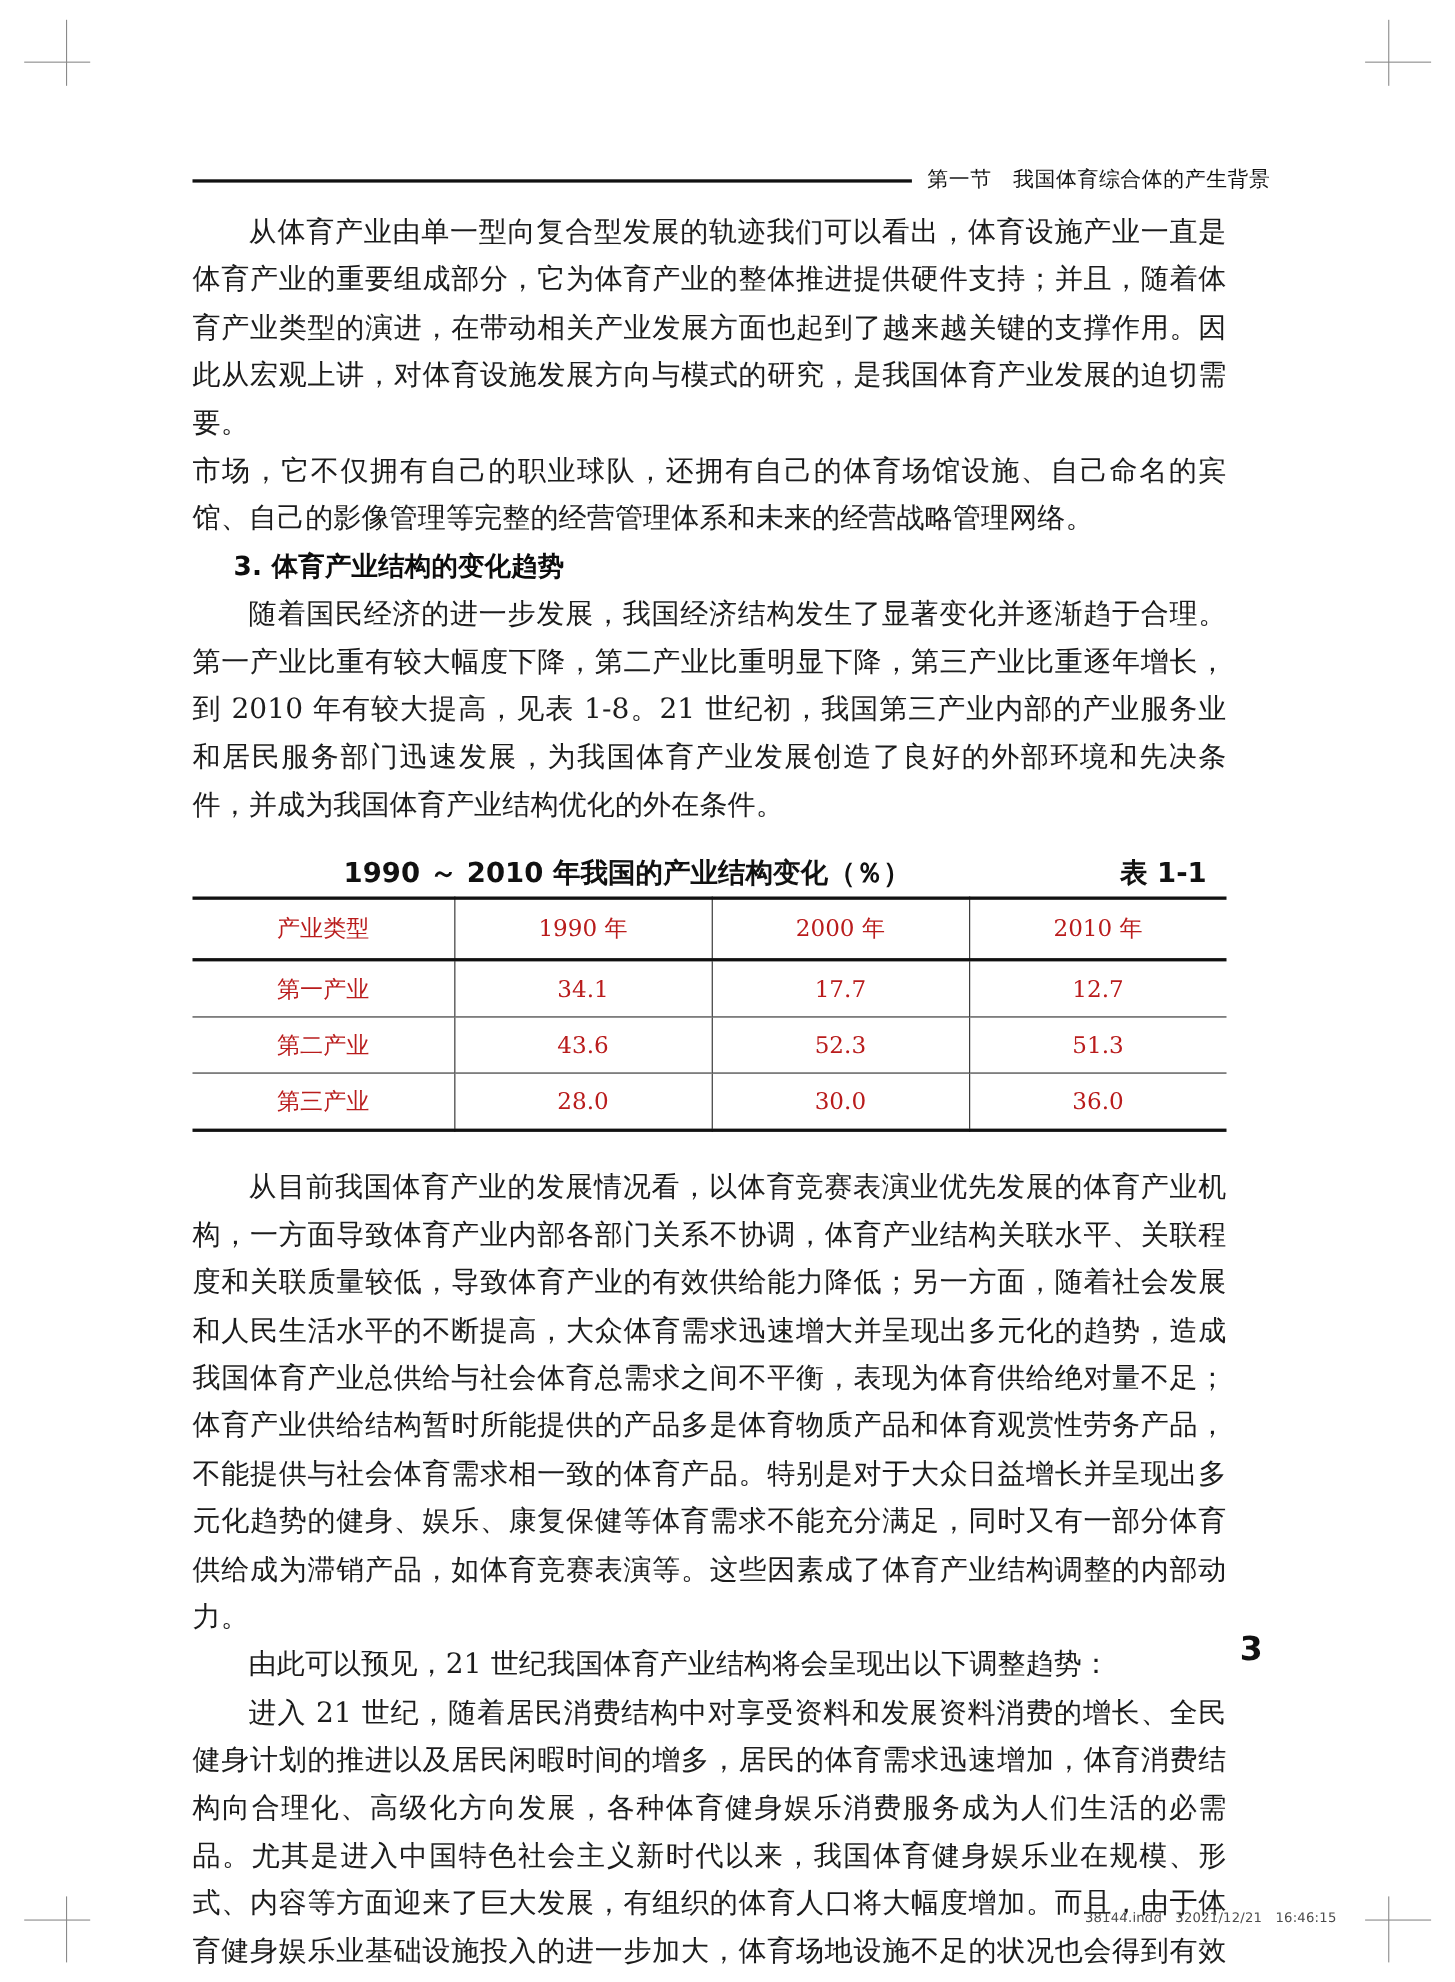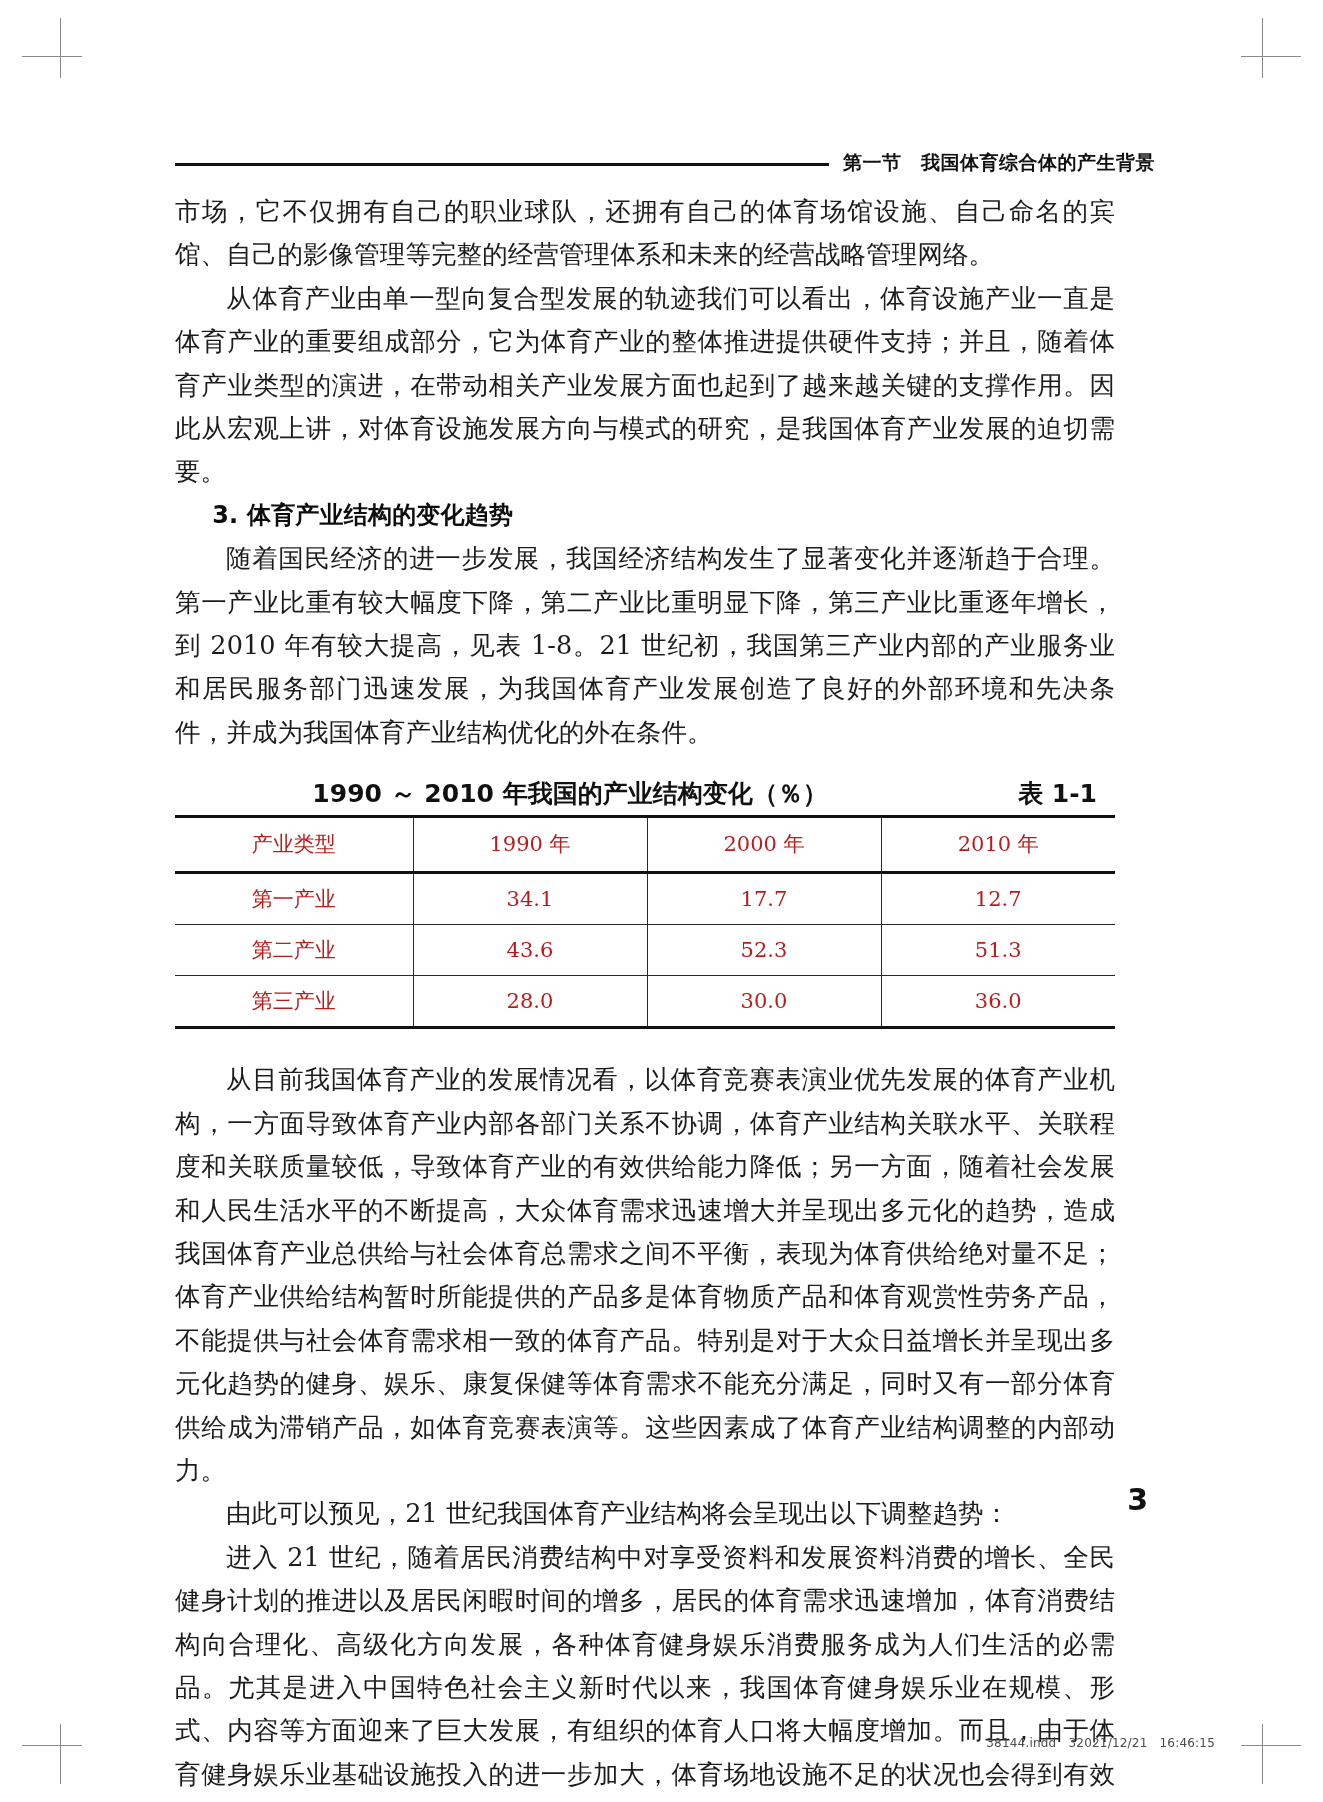--- a/index.html
+++ b/index.html
@@ -50,21 +50,20 @@
 
   
   #runhead {
     position: absolute;
     left: 175px;
     right: 168px;
     top: 148px;
     height: 30px;
     display: flex;
     align-items: center;
-    font-weight: bold;
   }
   #runhead .rule {
     flex: 1 1 auto;
     height: 3px;
     background: #111111;
     margin-right: 14px;
     margin-top: 2px;
   }
   #runhead .rh-text {
     flex: 0 0 auto;
@@ -200,22 +199,22 @@
       <span class="h"></span>
     </div>
 
   <div id="runhead">
     <div class="rule"></div>
     <div class="rh-text">第一节　我国体育综合体的产生背景</div>
   </div>
 
   <div id="col">
 
+    <p class="body indent">从体育产业由单一型向复合型发展的轨迹我们可以看出，体育设施产业一直是体育产业的重要组成部分，它为体育产业的整体推进提供硬件支持；并且，随着体育产业类型的演进，在带动相关产业发展方面也起到了越来越关键的支撑作用。因此从宏观上讲，对体育设施发展方向与模式的研究，是我国体育产业发展的迫切需要。</p>
     <p class="body">市场，它不仅拥有自己的职业球队，还拥有自己的体育场馆设施、自己命名的宾馆、自己的影像管理等完整的经营管理体系和未来的经营战略管理网络。</p>
-    <p class="body indent">从体育产业由单一型向复合型发展的轨迹我们可以看出，体育设施产业一直是体育产业的重要组成部分，它为体育产业的整体推进提供硬件支持；并且，随着体育产业类型的演进，在带动相关产业发展方面也起到了越来越关键的支撑作用。因此从宏观上讲，对体育设施发展方向与模式的研究，是我国体育产业发展的迫切需要。</p>
 
     <h3 class="subhead">3. 体育产业结构的变化趋势</h3>
 
     <p class="body indent">随着国民经济的进一步发展，我国经济结构发生了显著变化并逐渐趋于合理。第一产业比重有较大幅度下降，第二产业比重明显下降，第三产业比重逐年增长，到 2010 年有较大提高，见表 1-8。21 世纪初，我国第三产业内部的产业服务业和居民服务部门迅速发展，为我国体育产业发展创造了良好的外部环境和先决条件，并成为我国体育产业结构优化的外在条件。</p>
 
     <div id="tblwrap">
       <div id="tblcap">
         <span class="cap-title">1990 ～ 2010 年我国的产业结构变化（％）</span>
         <span class="cap-num">表 1-1</span>
       </div>

